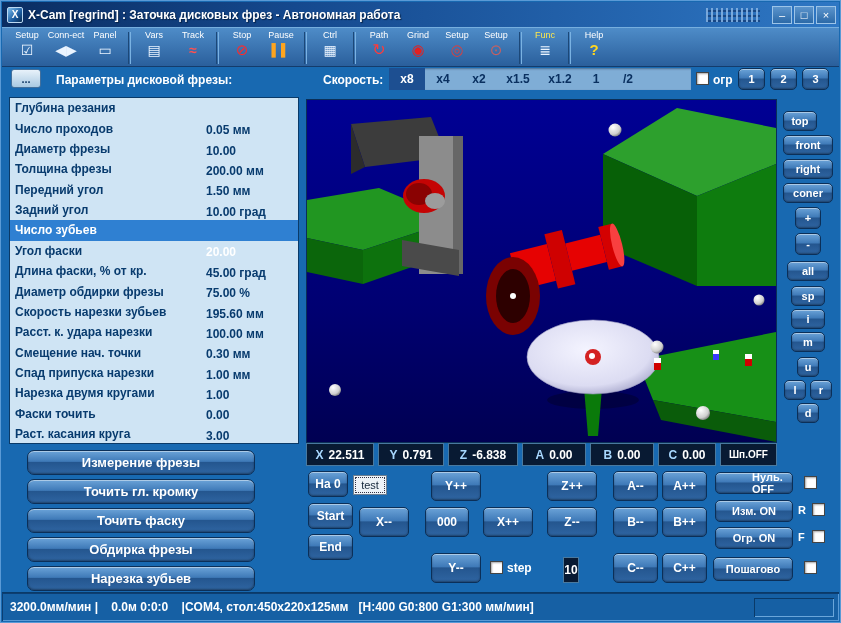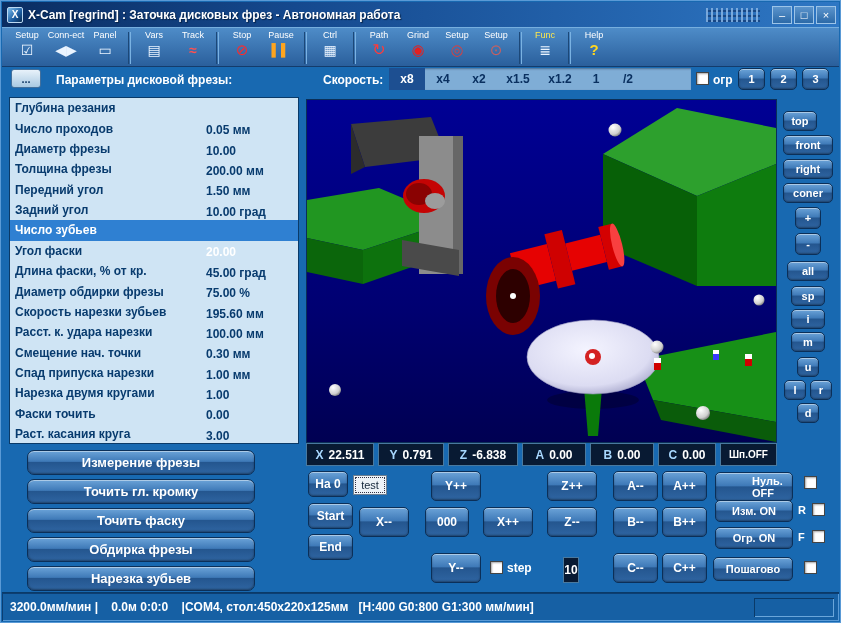--- a/index.html
+++ b/index.html
@@ -389,21 +389,21 @@
   <div class="btn abtn" style="top:536px;">Обдирка фрезы</div>
   <div class="btn abtn" style="top:565px;">Нарезка зубьев</div>
 
   <div class="jog">
     <div class="btn jbtn" style="left:2px; top:2px; width:40px; height:26px;">На 0</div>
     <div class="testbtn" style="left:47px; top:6px; width:34px; height:20px;">test</div>
     <div class="btn jbtn" style="left:125px; top:2px; width:50px; height:30px;">Y++</div>
     <div class="btn jbtn" style="left:241px; top:2px; width:50px; height:30px;">Z++</div>
     <div class="btn jbtn" style="left:307px; top:2px; width:45px; height:30px;">A--</div>
     <div class="btn jbtn" style="left:356px; top:2px; width:45px; height:30px;">A++</div>
-    <div class="btn sbtn" style="left:409px; top:3px; width:78px; height:30px;padding-left:36px;">Нуль. OFF</div>
+    <div class="btn sbtn" style="left:409px; top:3px; width:78px; height:22px;padding-left:36px;">Нуль. OFF</div>
     <div class="cbx" style="left:498px; top:7px;"></div>
 
     <div class="btn jbtn" style="left:2px; top:34px; width:45px; height:26px;">Start</div>
     <div class="btn jbtn" style="left:53px; top:38px; width:50px; height:30px;">X--</div>
     <div class="btn jbtn" style="left:119px; top:38px; width:44px; height:30px;">000</div>
     <div class="btn jbtn" style="left:177px; top:38px; width:50px; height:30px;">X++</div>
     <div class="btn jbtn" style="left:241px; top:38px; width:50px; height:30px;">Z--</div>
     <div class="btn jbtn" style="left:307px; top:38px; width:45px; height:30px;">B--</div>
     <div class="btn jbtn" style="left:356px; top:38px; width:45px; height:30px;">B++</div>
     <div class="btn sbtn" style="left:409px; top:31px; width:78px; height:22px;">Изм. ON</div>

